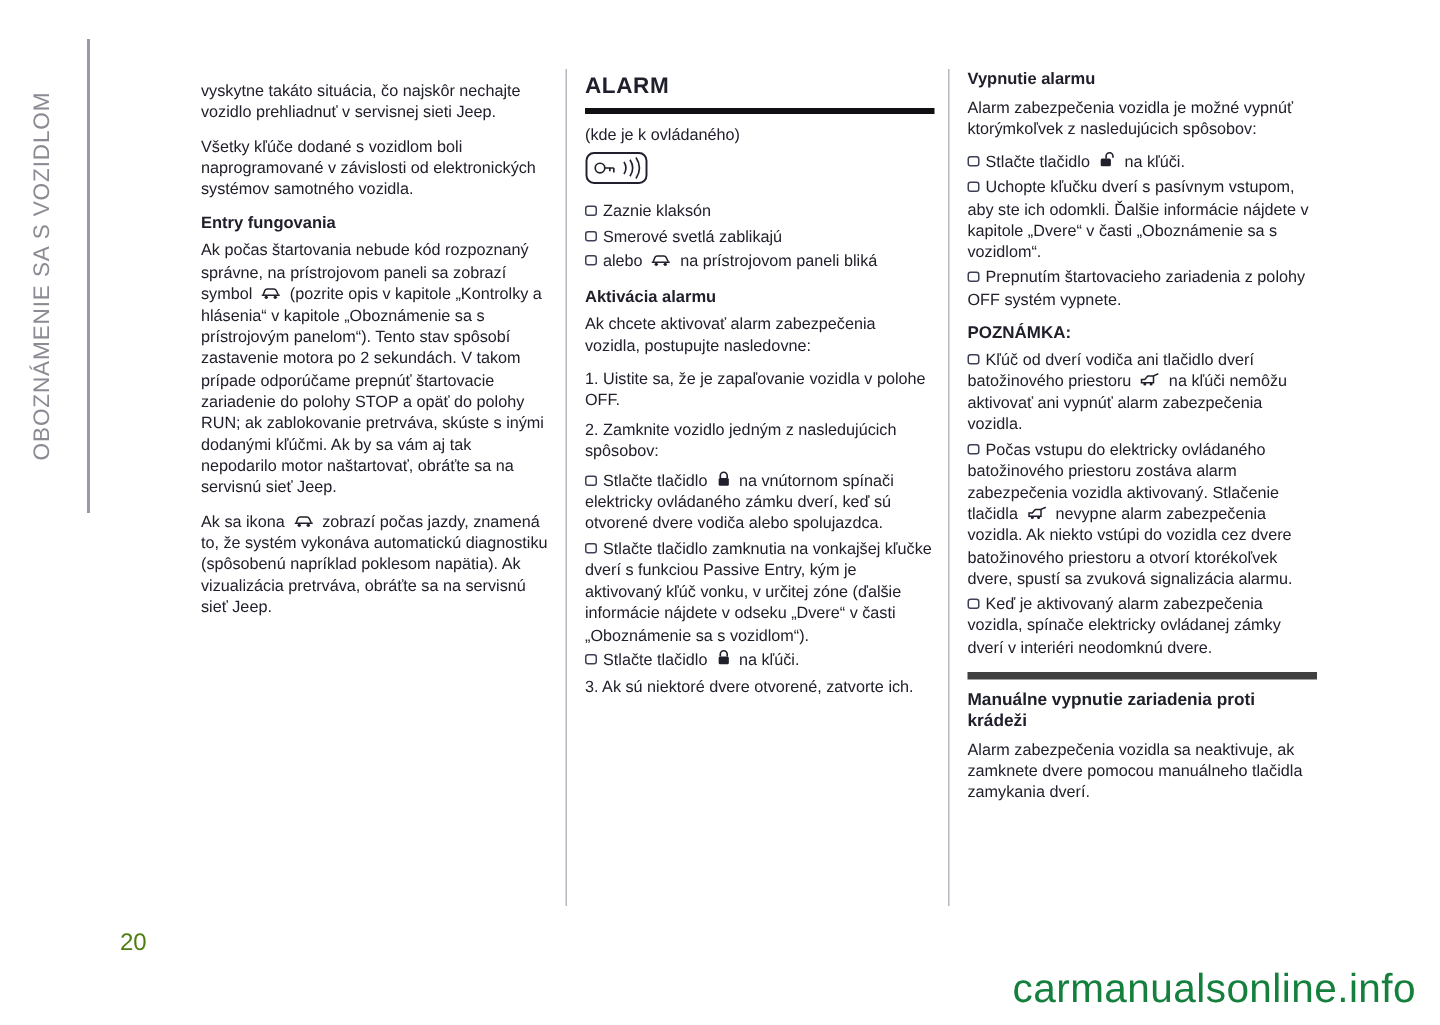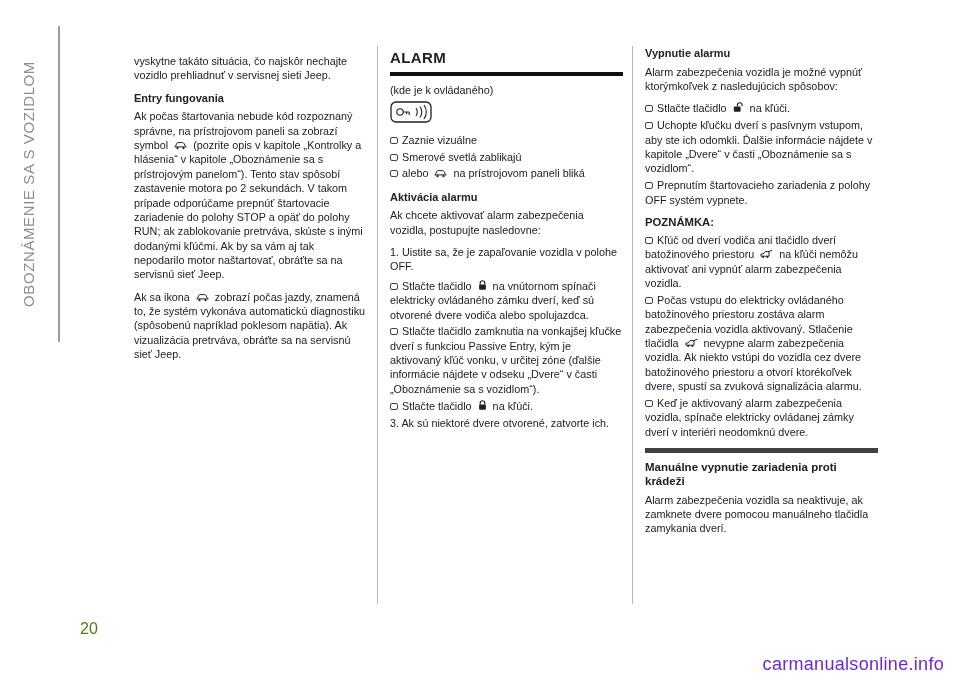--- a/index.html
+++ b/index.html
@@ -50,38 +50,39 @@
     display:inline-block; width:8px; height:7px;
     border:1.3px solid #3d4156; border-radius:2px;
     margin-right:4px; vertical-align:0;
   }
   .ii { display:inline-block; margin:0 3px; color:#20202c; }
   .ii svg { vertical-align:-1px; }
   .fob-icon { display:block; margin:2px 0 6px; color:#20202c; }
 
   .watermark {
     position:absolute; right:16px; bottom:8px;
-    font-size:18px; color:#6d28d9; letter-spacing:0.3px;
+    font-size:27px; color:#15803d; letter-spacing:0.3px;
   }
 </style>
 </head>
 <body>
 
 <div class="page">
 
   <div class="v-label">
     <span>OBOZNÁMENIE SA S VOZIDLOM</span>
   </div>
   <div class="v-rule"></div>
 
   <div class="divider div1"></div>
   <div class="divider div2"></div>
 
   <div class="col col1">
     <p class="para">vyskytne takáto situácia, čo najskôr nechajte vozidlo prehliadnuť v servisnej sieti Jeep.</p>
+    <p class="para">Všetky kľúče dodané s vozidlom boli naprogramované v závislosti od elektronických systémov samotného vozidla.</p>
     <div class="h-sub">Entry fungovania</div>
     <p class="para">
       <span>Ak počas štartovania nebude kód rozpoznaný správne, na prístrojovom paneli sa zobrazí symbol </span><span class="ii"><svg width="13" height="10" viewBox="0 0 13 10">
             <path d="M1.5 6.5 L2.6 3.6 Q3.1 2.6 4.1 2.6 L8.6 2.6 Q9.6 2.6 10.1 3.6 L11.5 6.5" fill="none" stroke="currentColor" stroke-width="1"></path>
             <line x1="0.5" y1="6.9" x2="12.5" y2="6.9" stroke="currentColor" stroke-width="1"></line>
             <circle cx="3.5" cy="8.2" r="1.1" fill="currentColor"></circle>
             <circle cx="9.5" cy="8.2" r="1.1" fill="currentColor"></circle>
           </svg></span><span> (pozrite opis v kapitole „Kontrolky a hlásenia“ v kapitole „Oboznámenie sa s prístrojovým panelom“). Tento stav spôsobí zastavenie motora po 2 sekundách. V takom prípade odporúčame prepnúť štartovacie zariadenie do polohy STOP a opäť do polohy RUN; ak zablokovanie pretrváva, skúste s inými dodanými kľúčmi. Ak by sa vám aj tak nepodarilo motor naštartovať, obráťte sa na servisnú sieť Jeep.</span>
     </p>
     <p class="para">
@@ -98,37 +99,38 @@
     <div class="h-alarm">ALARM</div>
     <div class="subtitle">(kde je k ovládaného)</div>
     <span class="fob-icon"><svg width="42" height="22" viewBox="0 0 42 22">
           <rect x="1" y="1" width="40" height="20" rx="5" fill="none" stroke="currentColor" stroke-width="1.3"></rect>
           <circle cx="10" cy="11" r="3.2" fill="none" stroke="currentColor" stroke-width="1.1"></circle>
           <path d="M13.2 11 h6 M19.2 11 v3 M16.6 11 v2.2" stroke="currentColor" stroke-width="1.1" fill="none"></path>
           <path d="M26 7 q2.6 4 0 8 M30 5.5 q3.6 5.5 0 11 M34 4 q4.6 7 0 14" stroke="currentColor" stroke-width="1.1" fill="none"></path>
         </svg></span>
 
     <div class="bullet">
-      <span class="sq"></span><span>Zaznie vizuálne</span>
+      <span class="sq"></span><span>Zaznie klaksón</span>
     </div>
     <div class="bullet">
       <span class="sq"></span><span>Smerové svetlá zablikajú</span>
     </div>
     <div class="bullet">
       <span class="sq"></span><span>alebo </span><span class="ii"><svg width="13" height="10" viewBox="0 0 13 10">
             <path d="M1.5 6.5 L2.6 3.6 Q3.1 2.6 4.1 2.6 L8.6 2.6 Q9.6 2.6 10.1 3.6 L11.5 6.5" fill="none" stroke="currentColor" stroke-width="1"></path>
             <line x1="0.5" y1="6.9" x2="12.5" y2="6.9" stroke="currentColor" stroke-width="1"></line>
             <circle cx="3.5" cy="8.2" r="1.1" fill="currentColor"></circle>
             <circle cx="9.5" cy="8.2" r="1.1" fill="currentColor"></circle>
           </svg></span><span> na prístrojovom paneli bliká</span>
     </div>
 
     <div class="h-sub" style="margin-top:9px;">Aktivácia alarmu</div>
     <p class="para">Ak chcete aktivovať alarm zabezpečenia vozidla, postupujte nasledovne:</p>
     <p class="step">1. Uistite sa, že je zapaľovanie vozidla v polohe OFF.</p>
+    <p class="step">2. Zamknite vozidlo jedným z nasledujúcich spôsobov:</p>
 
     <div class="bullet">
       <span class="sq"></span><span>Stlačte tlačidlo </span><span class="ii"><svg width="9" height="11" viewBox="0 0 9 11">
             <path d="M2.2 4.6 V3.1 a2.3 2.3 0 0 1 4.6 0 V4.6" fill="none" stroke="currentColor" stroke-width="1.1"></path>
             <rect x="1.1" y="4.6" width="6.8" height="5.2" rx="1" fill="currentColor"></rect>
           </svg></span><span> na vnútornom spínači elektricky ovládaného zámku dverí, keď sú otvorené dvere vodiča alebo spolujazdca.</span>
     </div>
     <div class="bullet">
       <span class="sq"></span><span>Stlačte tlačidlo zamknutia na vonkajšej kľučke dverí s funkciou Passive Entry, kým je aktivovaný kľúč vonku, v určitej zóne (ďalšie informácie nájdete v odseku „Dvere“ v časti „Oboznámenie sa s vozidlom“).</span>
     </div>

